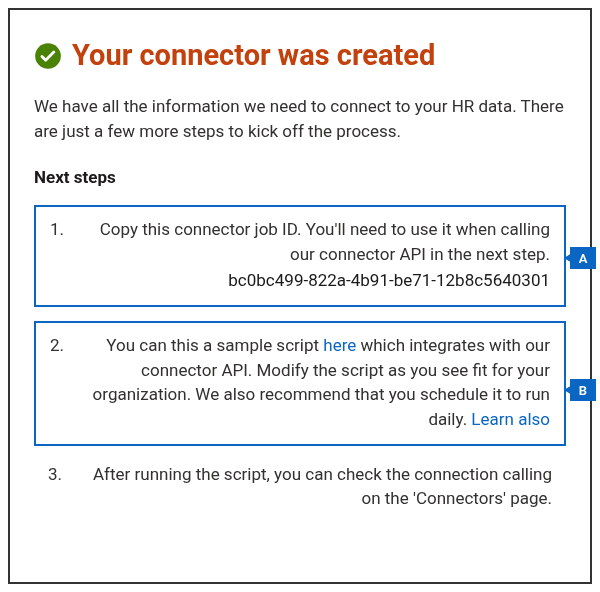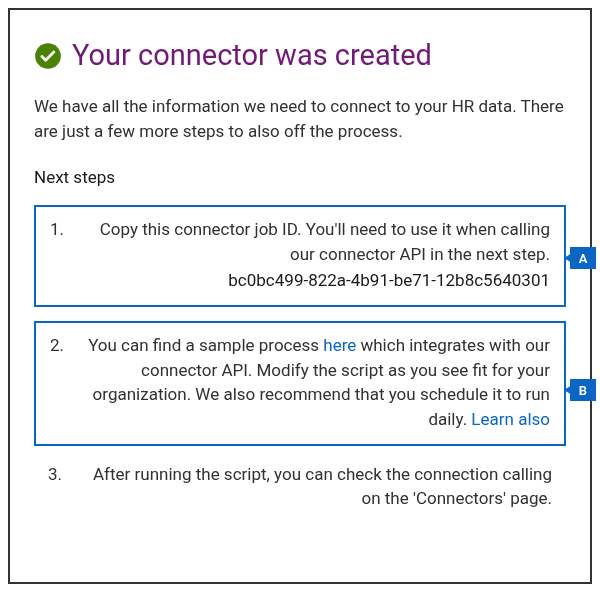--- a/index.html
+++ b/index.html
@@ -25,33 +25,33 @@
       gap: 10px;
       margin-bottom: 22px;
     }
     .success-icon {
       width: 28px;
       height: 28px;
       flex-shrink: 0;
     }
     .title {
       font-size: 29px;
-      font-weight: 400;
-      color: #701a75;
+      font-weight: 700;
+      color: #c2410c;
       line-height: 1.1;
     }
     .intro {
       font-size: 17px;
       color: #323130;
       line-height: 1.45;
       margin-bottom: 24px;
     }
     .section-heading {
       font-size: 17px;
-      font-weight: 400;
+      font-weight: 700;
       color: #1b1a19;
       margin-bottom: 18px;
     }
     .steps-area {
       position: relative;
     }
     .step-row {
       position: relative;
       display: flex;
       align-items: flex-start;
@@ -127,21 +127,21 @@
   <div class="header">
     <span class="success-icon">
       <svg viewBox="0 0 24 24" width="28" height="28">
         <circle cx="12" cy="12" r="11" fill="#498205"></circle>
         <path d="M6.8 12.4 l3.2 3.2 l7.0 -7.0" stroke="#fff" stroke-width="2.4" fill="none" stroke-linecap="round" stroke-linejoin="round"></path>
       </svg>
     </span>
     <h1 class="title">Your connector was created</h1>
   </div>
 
-  <p class="intro">We have all the information we need to connect to your HR data. There are just a few more steps to also off the process.</p>
+  <p class="intro">We have all the information we need to connect to your HR data. There are just a few more steps to kick off the process.</p>
 
   <h2 class="section-heading">Next steps</h2>
 
   <div class="steps-area">
 
     <div class="step-row">
       <div class="step-box">
         <div class="ol-item">
           <span class="ol-num">1.</span>
           <span class="ol-body">
@@ -151,21 +151,21 @@
         </div>
       </div>
       <div class="callout-tab callout-a">A</div>
     </div>
 
     <div class="step-row">
       <div class="step-box">
         <div class="ol-item">
           <span class="ol-num">2.</span>
           <span class="ol-body">
-            <span>You can find a sample process </span><a class="link">here</a><span> which integrates with our connector API. Modify the script as you see fit for your organization. We also recommend that you schedule it to run daily. </span><a class="link">Learn also</a>
+            <span>You can this a sample script </span><a class="link">here</a><span> which integrates with our connector API. Modify the script as you see fit for your organization. We also recommend that you schedule it to run daily. </span><a class="link">Learn also</a>
           </span>
         </div>
       </div>
       <div class="callout-tab callout-b">B</div>
     </div>
 
     <div class="step-row">
       <div class="step-plain">
         <div class="ol-item">
           <span class="ol-num">3.</span>

